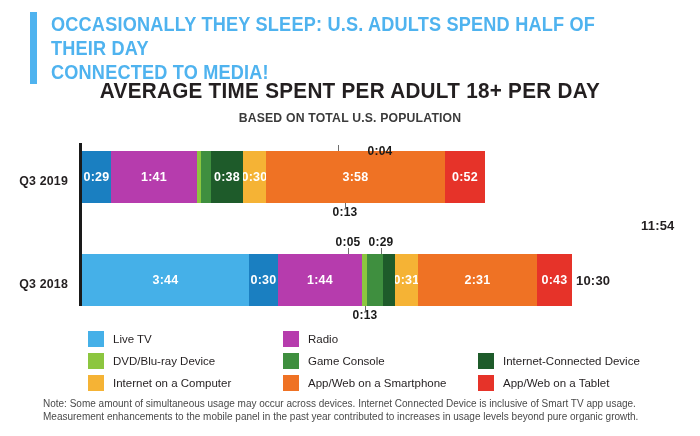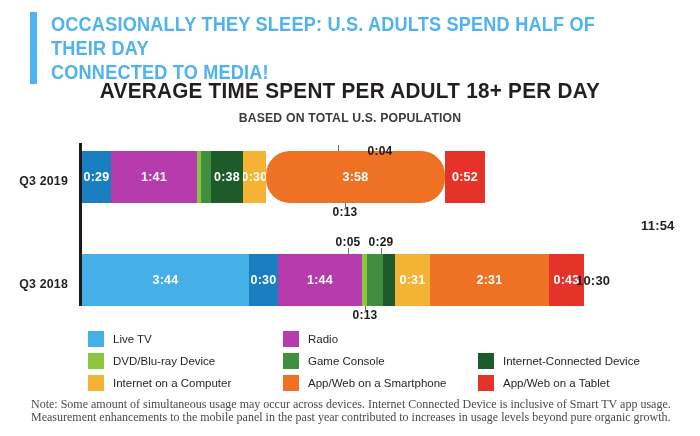--- a/index.html
+++ b/index.html
@@ -94,23 +94,23 @@
   .legend-item.c2{width:195px;}
   .legend-item.c3{width:190px;}
   .swatch{width:16px;height:16px;flex:0 0 16px;margin-right:9px;}
   .legend-label{
     font-family:"Liberation Sans","DejaVu Sans",sans-serif;
     font-size:11.5px;color:#231f20;
   }
 
   
   .footnote{
-    position:absolute;left:31px;top:398px;width:645px;
-    font-family:Liberation Serif, serif;
-    font-size:12px;color:#4a4a4a;line-height:12.5px;
+    position:absolute;left:43px;top:398px;width:645px;
+    font-family:Liberation Sans, sans-serif;
+    font-size:10px;color:#4a4a4a;line-height:12.5px;
   }
   .footnote span{display:block;}
 </style>
 </head>
 <body>
 
 <div class="wrap">
 
   <div class="header">
     <div class="header-bar"></div>
@@ -135,41 +135,41 @@
           <span>1:41</span>
         </div>
         <div class="seg" style="width: 4px; background: rgb(140, 198, 63);"></div>
         <div class="seg" style="width: 10px; background: rgb(63, 143, 63);"></div>
         <div class="seg" style="width: 32px; background: rgb(30, 91, 42);">
           <span>0:38</span>
         </div>
         <div class="seg" style="width: 23px; background: rgb(245, 179, 53);">
           <span>0:30</span>
         </div>
-        <div class="seg" style="width: 179px; background: rgb(239, 114, 36); border-radius: 24px;">
+        <div class="seg" style="width: 179px; background: rgb(239, 114, 36);">
           <span>3:58</span>
         </div>
         <div class="seg" style="width: 40px; background: rgb(230, 51, 41);">
           <span>0:52</span>
         </div>
       </div>
     <div class="bar b2018" id="bar-2018">
         <div class="seg" style="width: 167px; background: rgb(69, 176, 232);">
           <span>3:44</span>
         </div>
         <div class="seg" style="width: 29px; background: rgb(26, 127, 193);">
           <span>0:30</span>
         </div>
         <div class="seg" style="width: 84px; background: rgb(182, 60, 173);">
           <span>1:44</span>
         </div>
         <div class="seg" style="width: 5px; background: rgb(140, 198, 63);"></div>
         <div class="seg" style="width: 16px; background: rgb(63, 143, 63);"></div>
         <div class="seg" style="width: 12px; background: rgb(30, 91, 42);"></div>
-        <div class="seg" style="width: 35px; background: rgb(245, 179, 53); text-align: right;">
+        <div class="seg" style="width: 23px; background: rgb(245, 179, 53); text-align: right;">
           <span>0:31</span>
         </div>
         <div class="seg" style="width: 119px; background: rgb(239, 114, 36);">
           <span>2:31</span>
         </div>
         <div class="seg" style="width: 35px; background: rgb(230, 51, 41);">
           <span>0:43</span>
         </div>
       </div>
 

